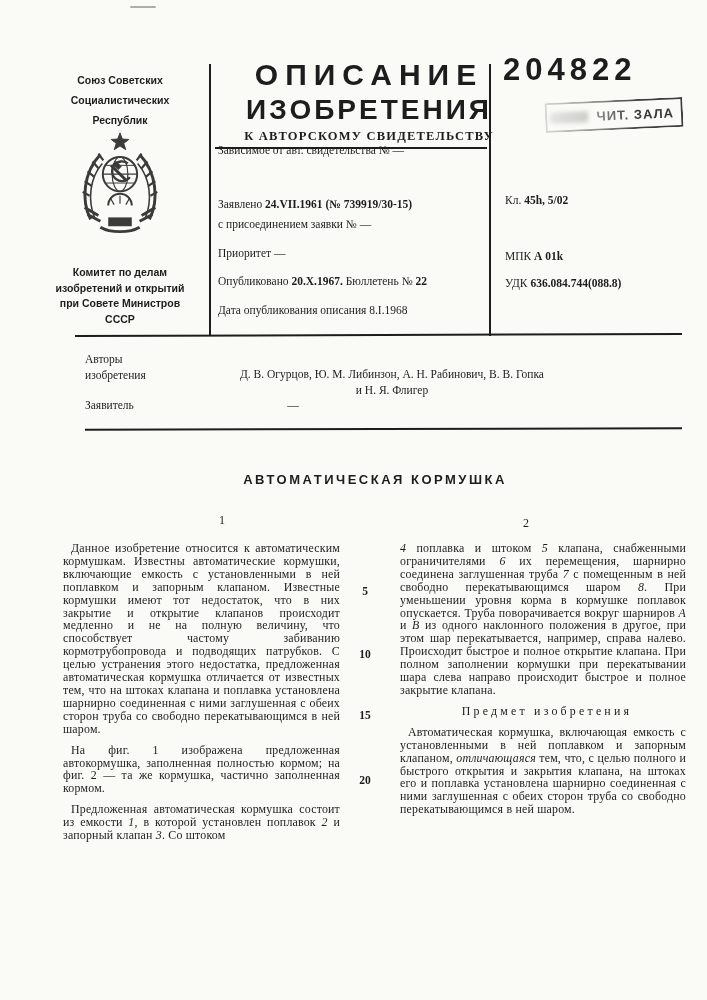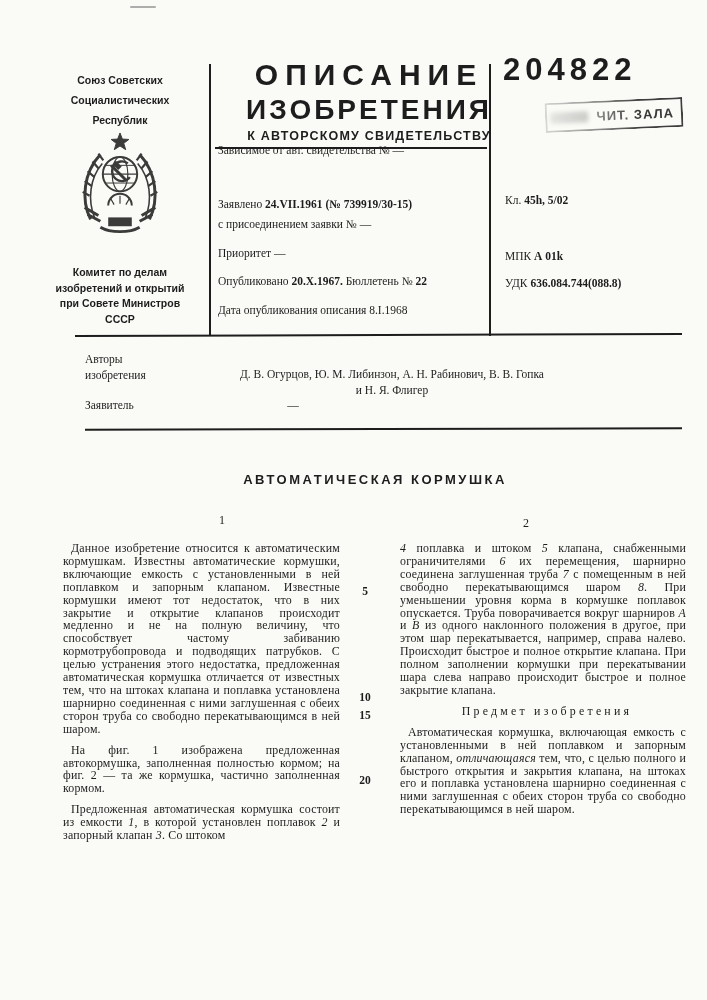--- a/index.html
+++ b/index.html
@@ -23,21 +23,21 @@
   .vline2{left:489px;}
   .head-underline{position:absolute;left:215px;top:147px;width:272px;height:2px;background:#1d1d1d;}
   .hrule1{position:absolute;left:75px;top:334px;width:607px;height:2px;background:#1d1d1d;transform:rotate(-.2deg);}
   .hrule2{position:absolute;left:85px;top:428px;width:597px;height:2px;background:#1d1d1d;transform:rotate(-.15deg);}
 
   
   .center-head{position:absolute;left:212px;top:56px;width:276px;text-align:center;
     font-family:"Liberation Sans",sans-serif;font-weight:bold;margin-left:19px;}
   .t1{font-size:30px;letter-spacing:7px;line-height:37px;white-space:nowrap;}
   .t2{font-size:28px;letter-spacing:3px;line-height:33px;white-space:nowrap;}
-  .t3{font-size:12.5px;letter-spacing:1.2px;margin-top:3px;white-space:nowrap;}
+  .t3{font-size:12.5px;letter-spacing:1.2px;margin-top:3px;white-space:nowrap;font-family:Liberation Serif, serif;}
 
   
   .patent-number{position:absolute;left:503px;top:52px;
     font-family:"Liberation Sans",sans-serif;font-weight:bold;font-size:31px;letter-spacing:5px;}
   .stamp{position:absolute;left:545px;top:100px;width:138px;height:30px;
     border:2.5px solid #343434;transform:rotate(-2.6deg);box-sizing:border-box;
     display:flex;align-items:center;justify-content:flex-end;padding-right:7px;
     font-family:"Liberation Sans",sans-serif;font-weight:bold;font-size:13px;
     letter-spacing:1px;color:#2e2e2e;
     -webkit-mask-image:linear-gradient(90deg,rgba(0,0,0,.18),rgba(0,0,0,.55) 38%,rgba(0,0,0,.95) 68%);
@@ -65,21 +65,21 @@
   .cm1{left:523px;top:516px;}
   .bodycol{position:absolute;top:534px;font-size:11.9px;line-height:12.9px;
     text-align:justify;letter-spacing:.2px;}
   .col1{left:55px;width:293px;}
   .col2{left:392px;width:302px;}
   .bodycol p{margin:8px;text-indent:8px;}
   .bodycol p.cont{text-indent:0;}
   .claim-heading{text-align:center;text-indent:0;letter-spacing:3.2px;margin:7px 0 6px 0;}
   .gutter-num{position:absolute;left:352px;width:26px;text-align:center;
     font-size:11.5px;font-weight:bold;}
-  .g0{top:585px;}.g1{top:648px;margin-top:43px;}.g2{top:709px;}.g3{top:774px;}
+  .g0{top:585px;}.g1{top:648px;}.g2{top:709px;}.g3{top:774px;}
 
   .bseg{font-weight:bold;}
   .iseg{font-style:italic;}
 </style>
 </head>
 <body>
 
 <div class="page">
 
   <div class="scan-smudge"></div>

